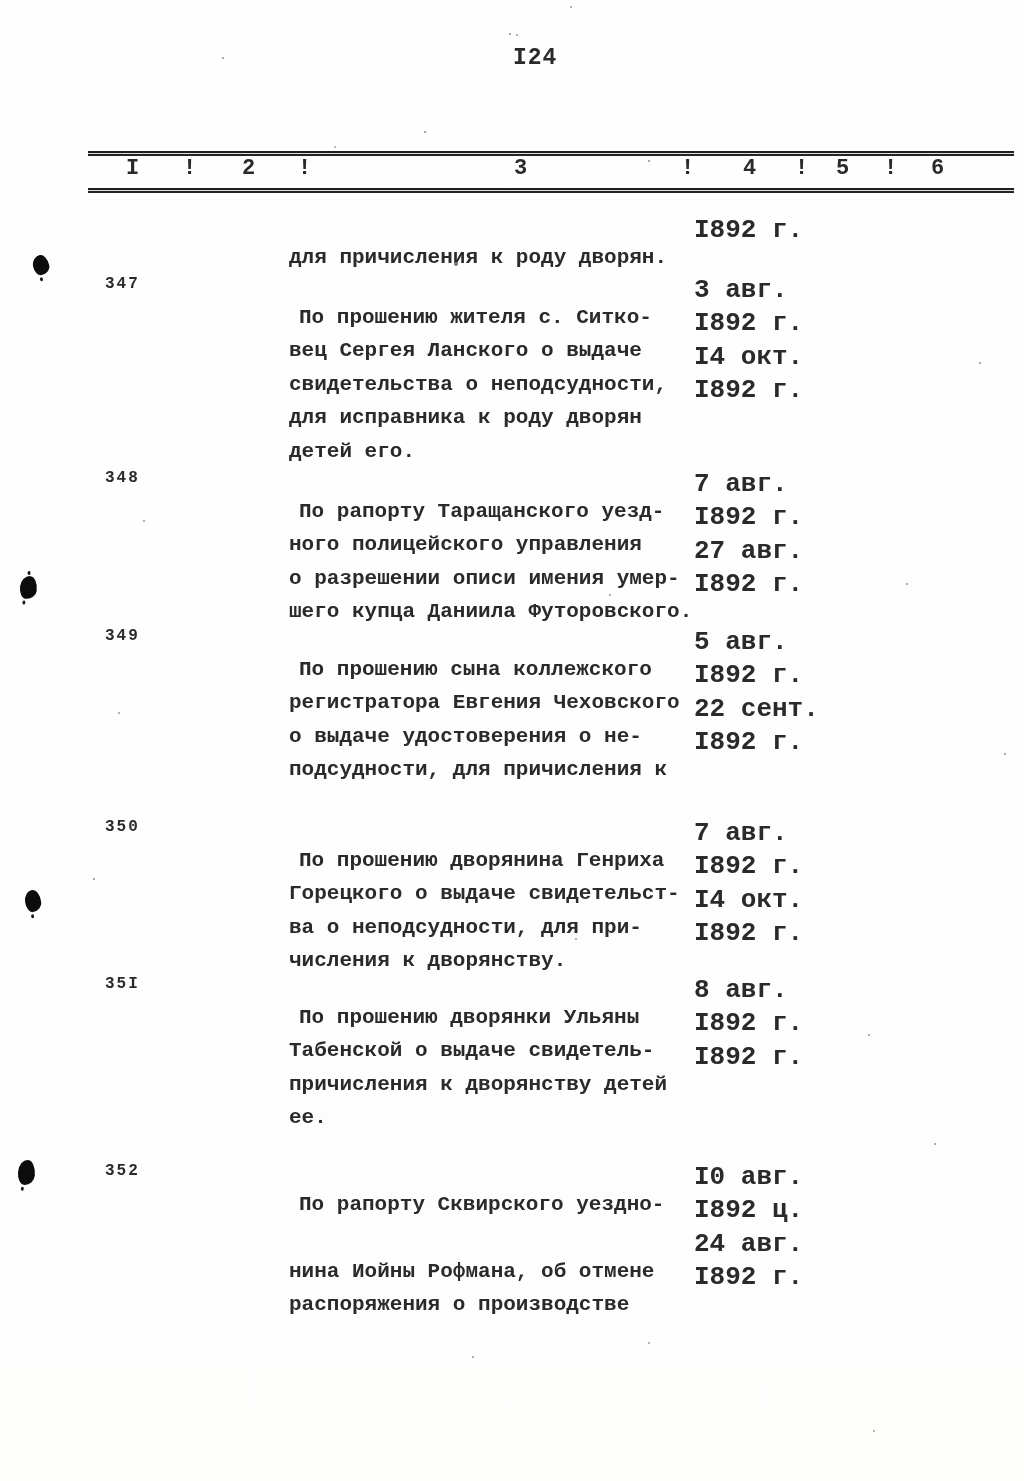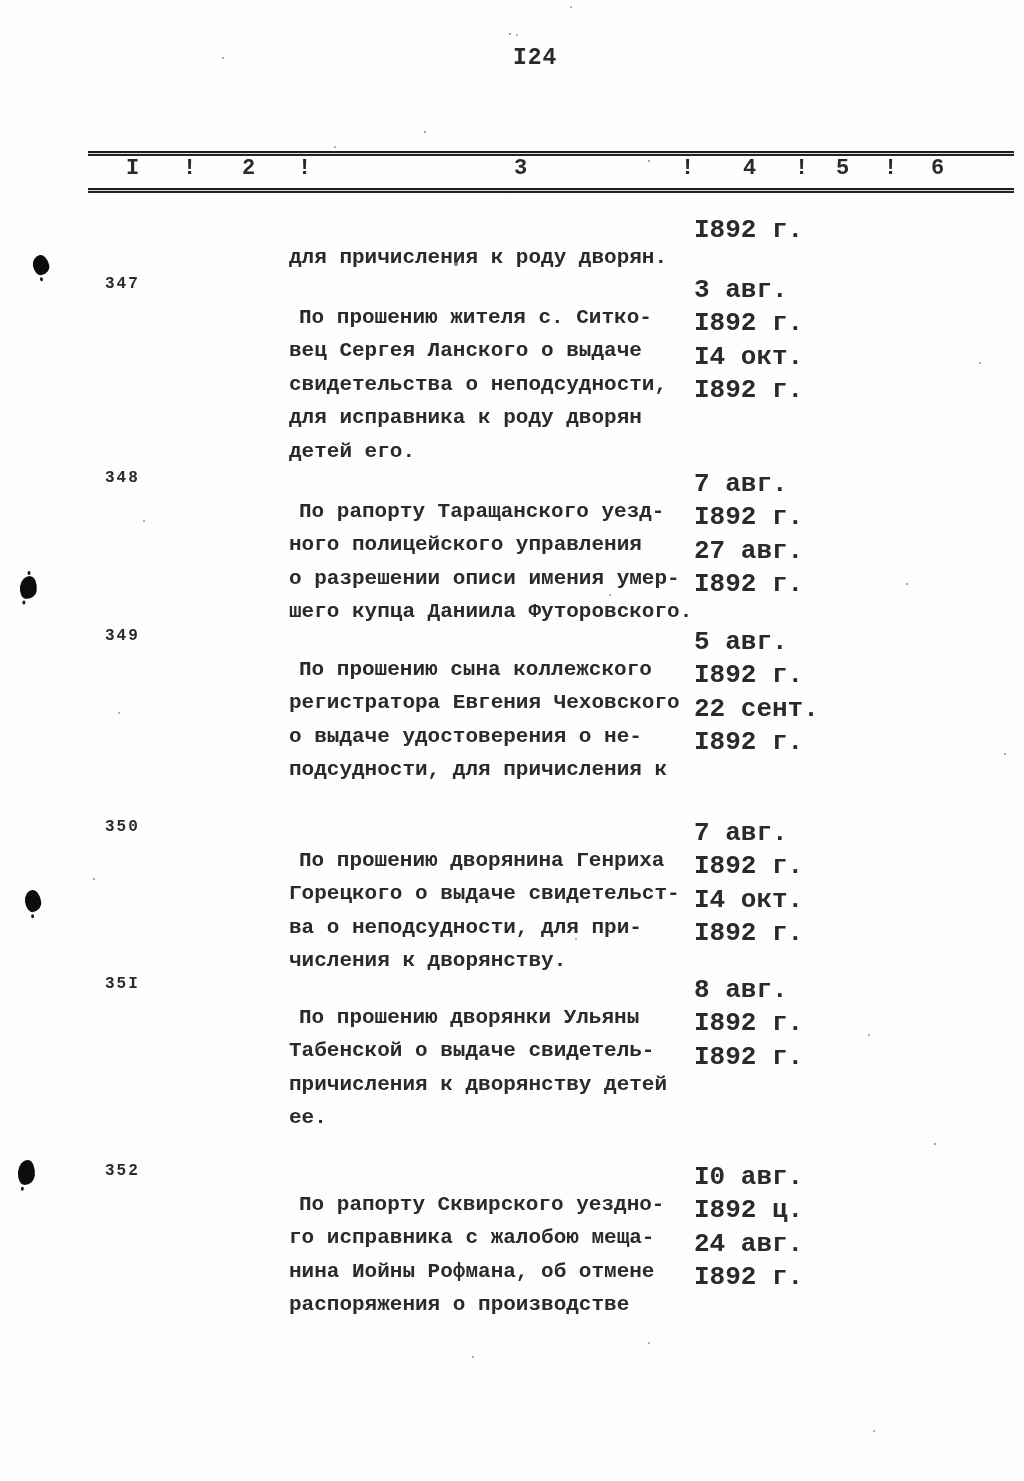--- a/index.html
+++ b/index.html
@@ -244,21 +244,20 @@
     </div>
   </section>
 
   <section class="entry e352">
     <span class="num">352</span>
     <div class="line">
       <span class="tw desc ind">По рапорту Сквирского уездно-</span>
       <span class="tw date">I0 авг.</span>
     </div>
     <div class="line">
-      <span class="tw desc">го исправника с жалобою меща-</span>
       <span class="tw date">I892 ц.</span>
     </div>
     <div class="line">
       <span class="tw desc">нина Иойны Рофмана, об отмене</span>
       <span class="tw date">24 авг.</span>
     </div>
     <div class="line">
       <span class="tw desc">распоряжения о производстве</span>
       <span class="tw date">I892 г.</span>
     </div>

